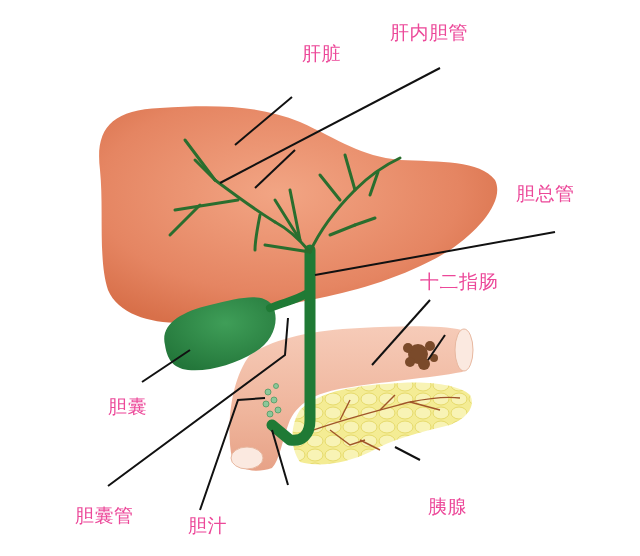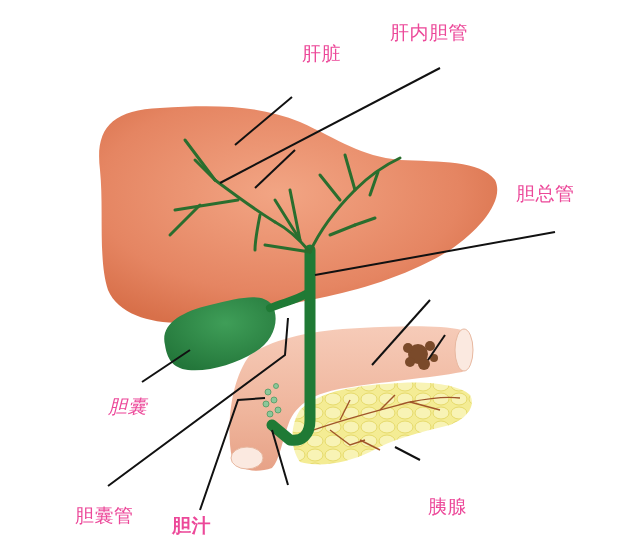--- a/index.html
+++ b/index.html
@@ -112,17 +112,18 @@
       <line x1="420" y1="460" x2="395" y2="447"></line>
       <polyline points="108,486 285,355 288,318"></polyline>
       <polyline points="200,510 238,400 265,398"></polyline>
       <line x1="288" y1="485" x2="272" y2="430"></line>
     </g>
   </svg>
 
   <div class="lbl" style="left:270px;top:44px;margin-left:32px;">肝脏</div>
   <div class="lbl" style="left:390px;top:23px;">肝内胆管</div>
   <div class="lbl" style="left:516px;top:184px;">胆总管</div>
-  <div class="lbl" style="left:108px;top:397px;font-style:italic;">胆囊</div>
+  <div class="lbl" style="left:420px;top:272px;">十二指肠</div>
+  <div class="lbl" style="left:108px;top:397px;">胆囊</div>
   <div class="lbl" style="left:428px;top:454px;margin-top:43px;">胰腺</div>
   <div class="lbl" style="left:75px;top:506px;">胆囊管</div>
-  <div class="lbl" style="left:172px;top:516px;font-weight:bold;">胆汁</div>
+  <div class="lbl" style="left:188px;top:516px;">胆汁</div>
 </div>
 
 </body></html>

